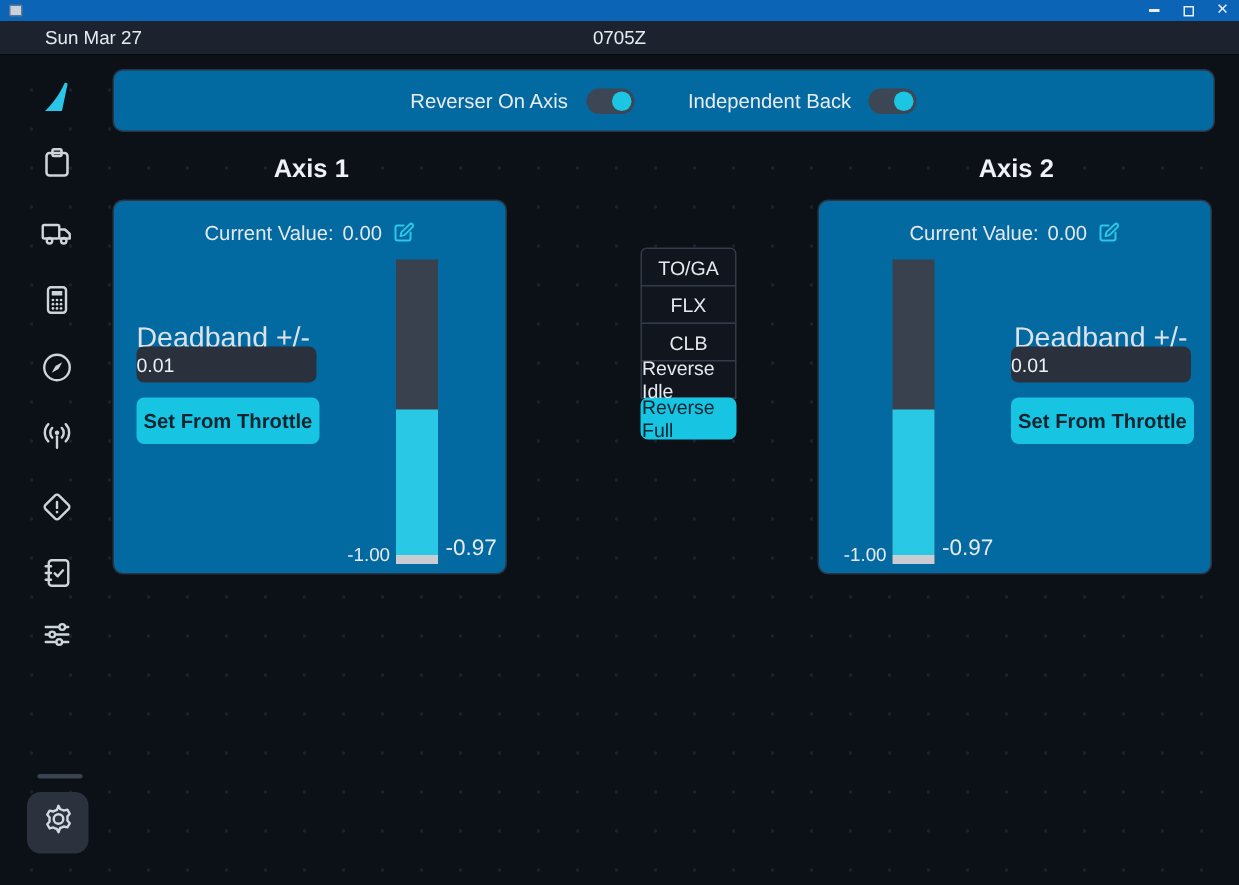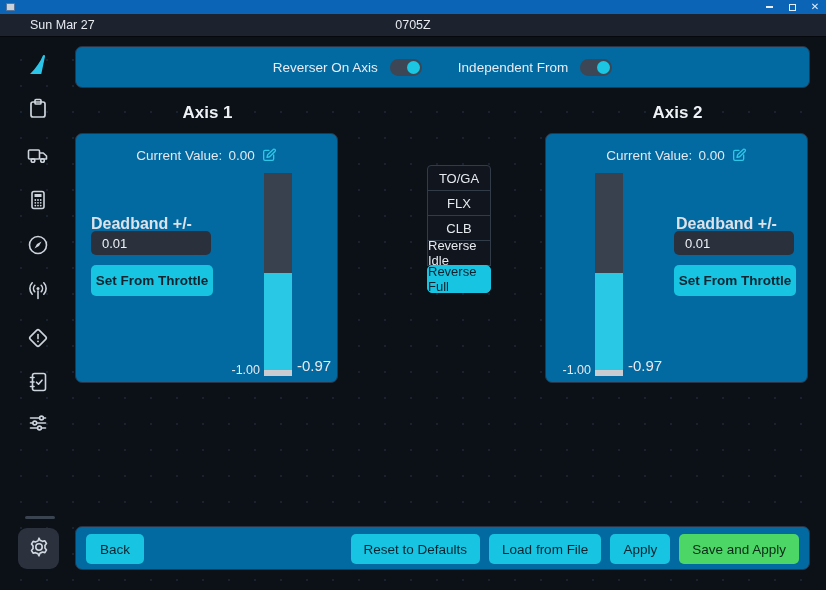--- a/index.html
+++ b/index.html
@@ -56,25 +56,25 @@
   .toggle-label { color:#e8ecf1; font-size:13.5px; }
   .toggle { position:relative; width:32px; height:17px; border-radius:9px; background:#3d4654; cursor:pointer; }
   .toggle .knob { position:absolute; right:2px; top:2px; width:13px; height:13px; border-radius:50%; background:#1cc5e2; }
   
   .axis-title { position:absolute; width:265px; top:103px; text-align:center; color:#eef1f5; font-size:17px; font-weight:600; }
   
   .axis-panel { top:133px; width:263px; height:250px; }
   .cv-row { position:absolute; left:0; right:0; top:13px; display:flex; align-items:center; justify-content:center; gap:6px; color:#e3e8ee; font-size:13.5px; }
   .edit-icon { width:16px; height:16px; color:#2bc7e8; cursor:pointer; }
   .edit-icon svg { display:block; }
-  .deadband-label { position:absolute; top:81px; color:#dde2e8; font-size:16px;font-weight:bold; }
+  .deadband-label { position:absolute; top:81px; color:#dde2e8; font-size:19px; }
   .deadband-input {
     position:absolute; top:97px; width:120px; height:24px;
     background:#2a313d; border:none; border-radius:5px; color:#eef2f6;
-    font-size:13px; padding-left:11px; font-family:inherit; outline:none;
+    font-size:13px; font-family:inherit; outline:none;
   }
   .btn { border:none; border-radius:5px; font-family:inherit; cursor:pointer; font-weight:500; }
   .btn-cyan { background:#17c4e1; color:#0b2430; }
   .btn-green { background:#4cd666; color:#0d2a18; }
   .set-btn { position:absolute; top:131px; width:122px; height:31px; font-size:13.5px;font-weight:bold; }
   
   .gauge { position:absolute; top:39px; width:28px; height:203px; background:#39414e; }
   .gauge .fill { position:absolute; left:0; right:0; bottom:6px; height:97px; background:#29c9e6; }
   .gauge .band { position:absolute; left:0; right:0; bottom:0; height:6px; background:#c9cdd2; }
   .g-min { position:absolute; font-size:12.5px; color:#e6eaef; }
@@ -228,21 +228,21 @@
   </div>
 
   <div class="panel togglebar">
     <div class="toggle-group">
       <span class="toggle-label">Reverser On Axis</span>
       <div class="toggle">
           <div class="knob"></div>
         </div>
     </div>
     <div class="toggle-group">
-      <span class="toggle-label">Independent From</span>
+      <span class="toggle-label">Independent Back</span>
       <div class="toggle">
           <div class="knob"></div>
         </div>
     </div>
   </div>
 
   <div class="axis-title" style="left:75px;">Axis 1</div>
   <div class="axis-title" style="left:545px;">Axis 2</div>
 
   <div id="axis1-panel" class="panel axis-panel">
@@ -290,23 +290,14 @@
     <input class="deadband-input" value="0.01" style="">
     <button class="btn btn-cyan set-btn">Set From Throttle</button>
     <div class="gauge">
       <div class="fill"></div>
       <div class="band"></div>
     </div>
     <div class="g-min">-1.00</div>
     <div class="g-dead">-0.97</div>
   </div>
 
-  <div class="panel footer">
-    <button class="btn btn-cyan back-btn">Back</button>
-    <div class="footer-right">
-      <button class="btn btn-cyan">Reset to Defaults</button>
-      <button class="btn btn-cyan">Load from File</button>
-      <button class="btn btn-cyan">Apply</button>
-      <button class="btn btn-green">Save and Apply</button>
-    </div>
-  </div>
 
 </div>
 
 </body></html>

